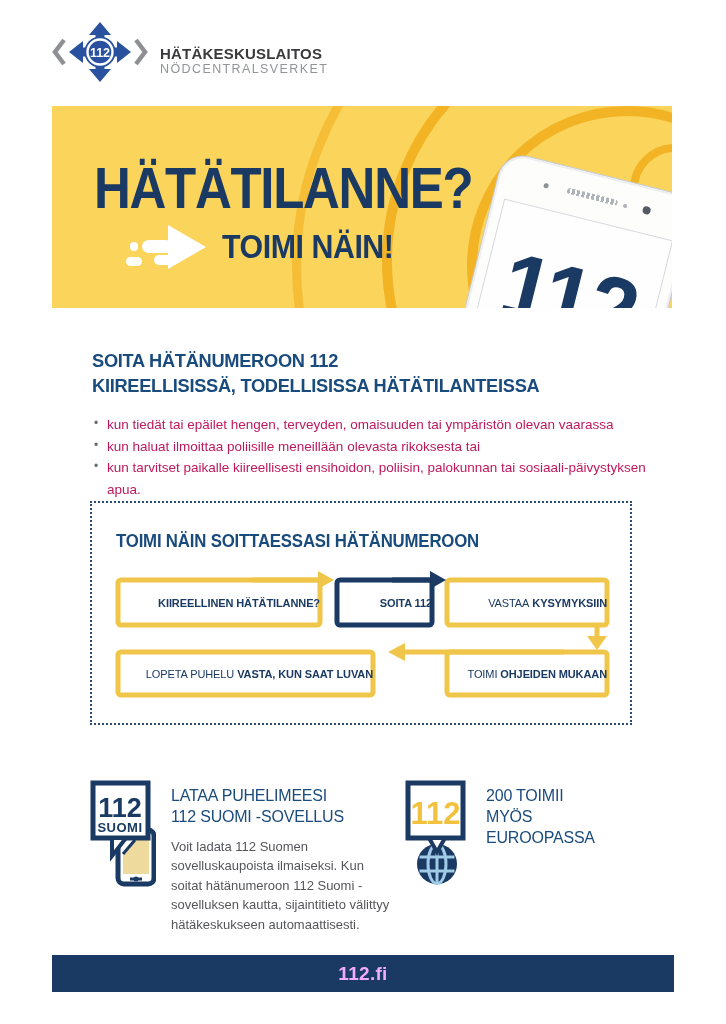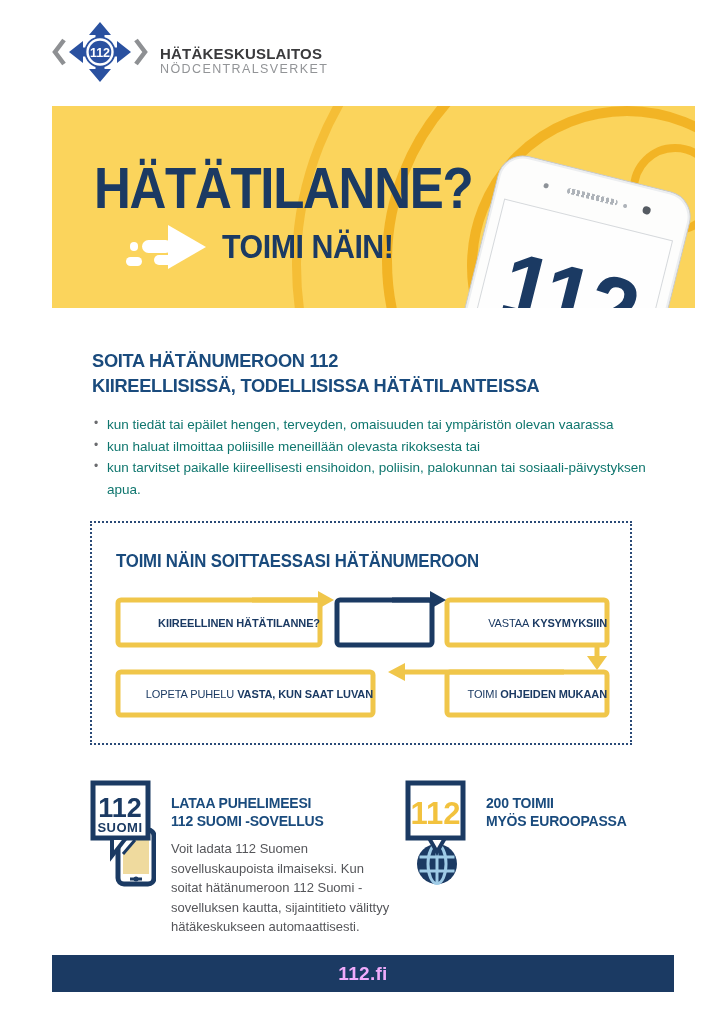--- a/index.html
+++ b/index.html
@@ -8,21 +8,21 @@
     font-family:"Liberation Sans", sans-serif; overflow:hidden;
   }
 
   
   .logo-row { position:absolute; left:52px; top:20px; display:flex; align-items:center; gap:12px; }
   .logo-mark { width:96px; height:64px; }
   .logo-text .fi { font-size:15px; font-weight:bold; color:#3a3a3c; letter-spacing:.2px;margin-top:16px; }
   .logo-text .sv { font-size:12.5px; font-weight:normal; color:#929497; letter-spacing:1.4px; margin-top:0; }
 
   
-  .banner { position:absolute; left:52px; top:106px; width:620px; height:202px; background:#FBD45C; overflow:hidden;padding-left:23px; }
+  .banner { position:absolute; left:52px; top:106px; width:620px; height:202px; background:#FBD45C; overflow:hidden; }
   .ring { position:absolute; border:10px solid rgba(240,171,24,.8); border-radius:50%; }
   .ring.r1 { width:470px; height:470px; left:330px; top:-90px; }
   .ring.r2 { width:300px; height:300px; left:415px; top:0px; }
   .ring.r3 { width:74px; height:74px; left:578px; top:38px; border-width:8px; }
   .ring.r4 { width:640px; height:640px; left:240px; top:-170px; border-width:9px; border-color:rgba(240,171,24,.55); }
   .banner-title {
     position:absolute; left:42px; top:48px; color:#1B3A63; font-weight:bold;
     font-size:58px; letter-spacing:-1.5px; white-space:nowrap;
     transform:scaleX(.88); transform-origin:left top;
   }
@@ -46,46 +46,46 @@
   .phone-speaker { position:absolute; top:20px; left:70px; width:52px; height:6px; border-radius:3px;
     background:repeating-linear-gradient(90deg,#aeb3b9 0 3px,#fdfdfc 3px 5px); }
   .phone-dot-a { position:absolute; top:21px; left:46px; width:5px; height:5px; border-radius:50%; background:#8d9298; }
   .phone-dot-b { position:absolute; top:19px; left:148px; width:8px; height:8px; border-radius:50%; background:#555b62; }
   .phone-dot-c { position:absolute; top:22px; left:128px; width:4px; height:4px; border-radius:50%; background:#aeb3b9; }
 
   
   .intro { position:absolute; left:92px; top:348px; width:570px; }
   .intro-heading { color:#1A4B7D; font-weight:bold; font-size:19px; line-height:1.32; letter-spacing:-.3px;
     transform:scaleX(.96); transform-origin:left top; }
-  .bullets { margin:16px 0 0 0; padding:0; list-style:none; color:#0f766e; font-size:13.5px; line-height:1.6; }
+  .bullets { margin:16px 0 0 0; padding:0; list-style:none; color:#be185d; font-size:13.5px; line-height:1.6; }
   .bullets li { position:relative; padding-left:15px; }
   .bullets li::before { content:"•"; position:absolute; left:2px; top:0; font-size:12px; color:#6a6b6e; }
 
   
-  .flow-box { position:absolute; left:90px; top:521px; width:542px; height:224px; border:2px dotted #2a4a77; box-sizing:border-box; }
+  .flow-box { position:absolute; left:90px; top:501px; width:542px; height:224px; border:2px dotted #2a4a77; box-sizing:border-box; }
   .flow-heading { position:absolute; left:24px; top:28px; color:#1A4B7D; font-weight:bold; font-size:17.5px;
     letter-spacing:-.2px; transform:scaleX(.96); transform-origin:left top; white-space:nowrap; }
   .flow-svg { position:absolute; left:0; top:0; width:538px; height:220px; }
   .flow-label { position:absolute; color:#1B3A63; font-size:11px; letter-spacing:-.1px; text-align:center;
     display:flex; align-items:center; justify-content:flex-end; white-space:nowrap; }
   .fw-b { font-weight:bold; }
   .fw-r { font-weight:normal; }
   .lbl-1 { left:26px;  top:77px;  width:202px; height:45px; }
   .lbl-2 { left:245px; top:77px;  width:95px;  height:45px; }
   .lbl-3 { left:355px; top:77px;  width:160px; height:45px; }
   .lbl-4 { left:26px;  top:149px; width:255px; height:43px; }
   .lbl-5 { left:355px; top:149px; width:160px; height:43px; }
 
   
   .columns { position:absolute; left:90px; top:780px; width:548px; display:flex; }
   .col { display:flex; gap:15px; }
   .col-app { width:315px; }
   .col-europe { width:233px; }
   .col-icon { width:66px; height:108px; flex:0 0 auto; }
-  .col-heading { color:#1A4B7D; font-weight:bold; font-size:14px; line-height:1.3; letter-spacing:-.2px; margin-top:14px; }
+  .col-heading { color:#1A4B7D; font-weight:normal; font-size:16px; line-height:1.3; letter-spacing:-.2px; margin-top:6px; }
   .col-body { margin-top:9px; color:#55565A; font-size:13px; line-height:1.5; }
   .col-app .col-body { width:222px; }
   .col-europe .col-body { width:170px; }
 
   
   .footer-bar { position:absolute; left:52px; top:955px; width:622px; height:37px; background:#1B3A63;
     display:flex; align-items:center; justify-content:center; }
   .footer-url { color:#f0abfc; font-weight:bold; font-size:19px; letter-spacing:.3px; }
 </style>
 </head>
@@ -171,20 +171,23 @@
 
       <line x1="505" y1="120" x2="505" y2="133" stroke="#F0C64A" stroke-width="5"></line>
       <polygon points="495,133 515,133 505,147" fill="#F0C64A"></polygon>
 
       <line x1="472" y1="149" x2="313" y2="149" stroke="#F0C64A" stroke-width="5"></line>
       <polygon points="313,140 313,158 296,149" fill="#F0C64A"></polygon>
     </svg>
 
     <div class="flow-label lbl-1">
       <span class="fw-b">KIIREELLINEN HÄTÄTILANNE?</span>
+    </div>
+    <div class="flow-label lbl-2">
+      <span class="fw-b">SOITA 112</span>
     </div>
     <div class="flow-label lbl-3">
       <span class="fw-r">VASTAA </span>&nbsp;<span class="fw-b">KYSYMYKSIIN</span>
     </div>
     <div class="flow-label lbl-5">
       <span class="fw-r">TOIMI </span>&nbsp;<span class="fw-b">OHJEIDEN MUKAAN</span>
     </div>
     <div class="flow-label lbl-4">
       <span class="fw-r">LOPETA PUHELU </span>&nbsp;<span class="fw-b">VASTA, KUN SAAT LUVAN</span>
     </div>

